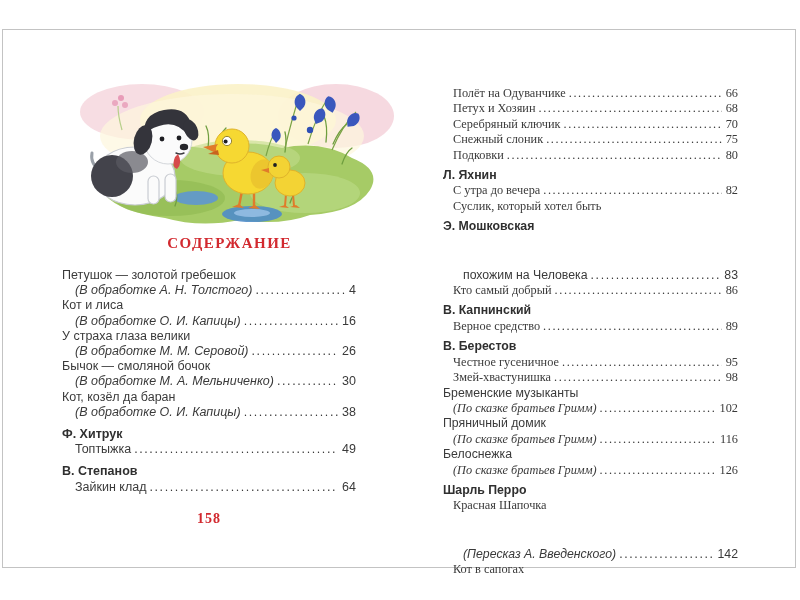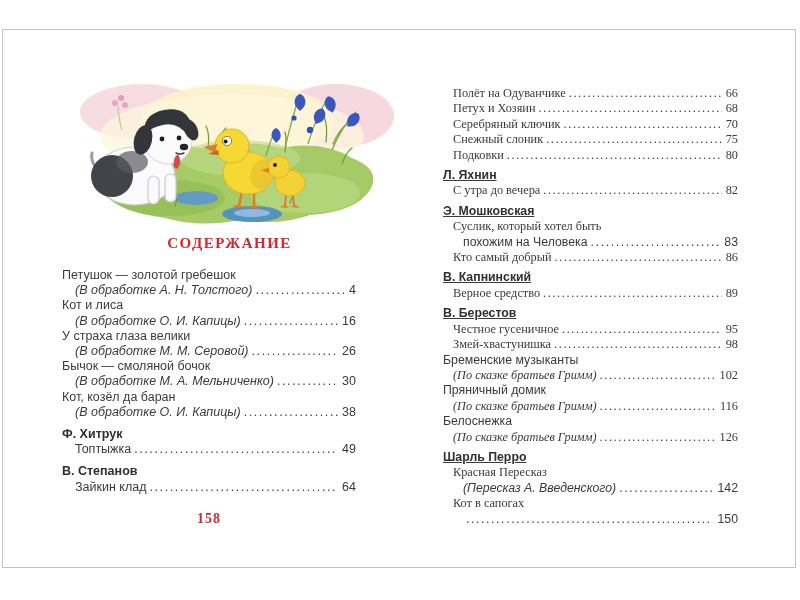--- a/index.html
+++ b/index.html
@@ -30,24 +30,24 @@
   }
 
   .toc{position:absolute;}
   .toc-left{left:59px;top:238px;width:294px;}
   .toc-right{left:43px;top:56px;width:295px;}
 
   .toc-line{display:flex;align-items:baseline;white-space:nowrap;}
   .toc-left .toc-line{line-height:15.2px;font-size:12.5px;}
   .toc-right .toc-line{line-height:15.4px;font-size:12.3px;}
   .toc-line.gap{margin-top:7px;}
-  .toc-right .toc-line.gap{margin-top:5px;text-decoration:underline;}
+  .toc-right .toc-line.gap{margin-top:5px;}
   .toc-left .indent1{padding-left:13px;justify-content:flex-end;}
   .toc-right .indent1{padding-left:10px;font-family:Liberation Serif, serif;}
-  .toc-right .indent2{padding-left:20px;}
+  .toc-right .indent2{padding-left:20px;margin-top:33px;}
   .toc-line.bold .toc-text{font-weight:700;color:#2f2f2f;}
   .toc-line.italic .toc-text{font-style:italic;}
   .dots{flex:1 1 auto;overflow:hidden;margin-left:3px;min-width:8px;}
   .dots::after{
     content:"..........................................................................................................................";
     letter-spacing:1.6px;font-style:normal;
   }
   .pagenum{padding-left:4px;}
 
   .folio{
@@ -258,25 +258,25 @@
             <span class="pagenum">80</span>
           </div>
           <div class="toc-line indent0 bold gap">
             <span class="toc-text">Л. Яхнин</span>
           </div>
           <div class="toc-line indent1 normal">
             <span class="toc-text">С утра до вечера</span>
             <span class="dots"></span>
             <span class="pagenum">82</span>
           </div>
+          <div class="toc-line indent1 normal">
+            <span class="toc-text">Суслик, который хотел быть</span>
+          </div>
           <div class="toc-line indent0 bold gap">
             <span class="toc-text">Э. Мошковская</span>
-          </div>
-          <div class="toc-line indent1 normal">
-            <span class="toc-text">Суслик, который хотел быть</span>
           </div>
           <div class="toc-line indent2 normal">
             <span class="toc-text">похожим на Человека</span>
             <span class="dots"></span>
             <span class="pagenum">83</span>
           </div>
           <div class="toc-line indent1 normal">
             <span class="toc-text">Кто самый добрый</span>
             <span class="dots"></span>
             <span class="pagenum">86</span>
@@ -323,21 +323,21 @@
           </div>
           <div class="toc-line indent1 italic">
             <span class="toc-text">(По сказке братьев Гримм)</span>
             <span class="dots"></span>
             <span class="pagenum">126</span>
           </div>
           <div class="toc-line indent0 bold gap">
             <span class="toc-text">Шарль Перро</span>
           </div>
           <div class="toc-line indent1 normal">
-            <span class="toc-text">Красная Пересказ</span>
+            <span class="toc-text">Красная Шапочка</span>
           </div>
           <div class="toc-line indent2 italic">
             <span class="toc-text">(Пересказ А. Введенского)</span>
             <span class="dots"></span>
             <span class="pagenum">142</span>
           </div>
           <div class="toc-line indent1 normal">
             <span class="toc-text">Кот в сапогах</span>
           </div>
           <div class="toc-line indent2 italic">

